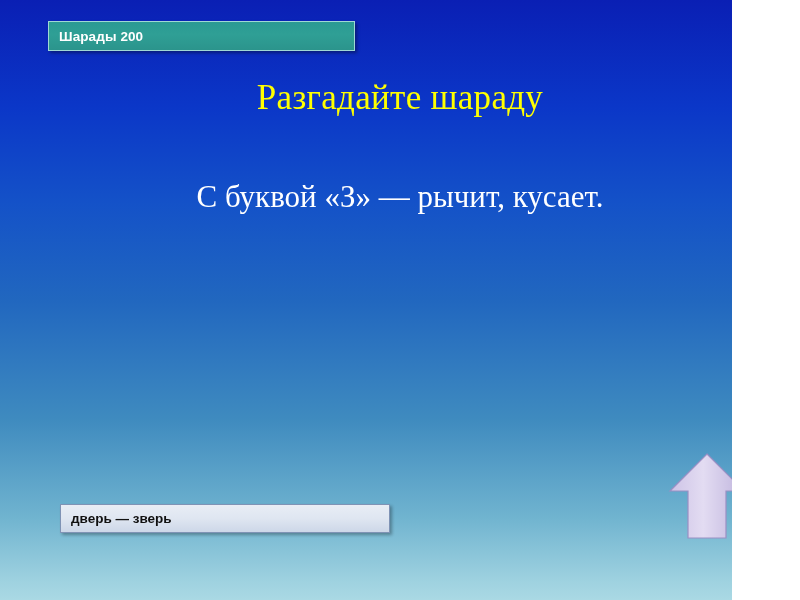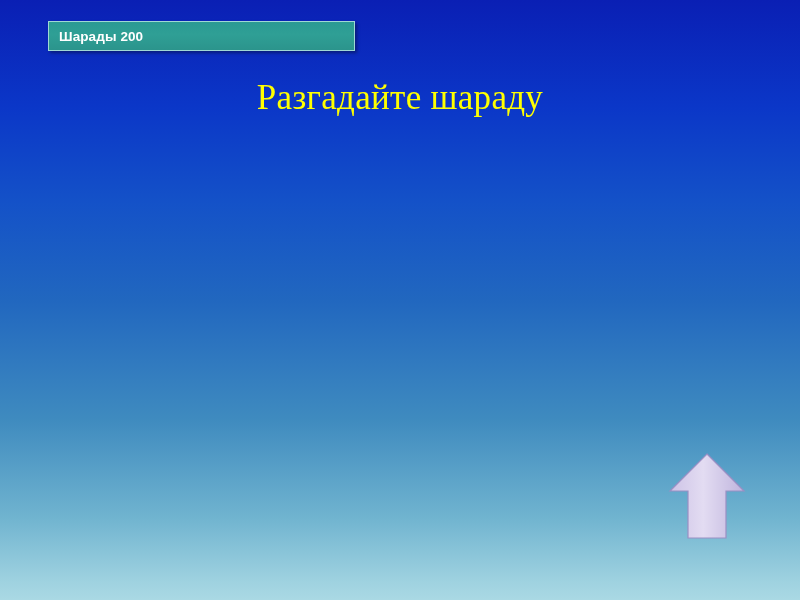--- a/index.html
+++ b/index.html
@@ -7,21 +7,21 @@
     padding: 0;
   }
   body {
     width: 800px;
     height: 600px;
     overflow: hidden;
     font-family: "Liberation Sans", sans-serif;
   }
   #slide {
     position: relative;
-    width: 800px;
+    width: 732px;
     height: 600px;
     background: linear-gradient(to bottom,
         #0a1fb4 0%,
         #0b37c8 18%,
         #1452c8 34%,
         #2167bf 50%,
         #3f8bbf 70%,
         #6fb3cf 86%,
         #9fd2e0 97%,
         #aad9e4 100%);
@@ -112,22 +112,26 @@
 
 <div id="slide">
 
   <div id="category-tag">
     <span id="category-tag-label">Шарады 200</span>
   </div>
 
   <div id="slide-title">Разгадайте шараду</div>
 
   <div id="riddle-body">
+    <div>С буквой «З» — рычит, кусает.</div>
   </div>
 
+  <div id="answer-box">
+    <span id="answer-label">дверь — зверь</span>
+  </div>
 
   <div id="up-arrow">
     <svg width="78" height="90" viewBox="0 0 78 90">
       <defs>
         <linearGradient id="arrowGrad" x1="0" y1="0" x2="1" y2="0">
           <stop offset="0%" stop-color="#cdc3e6"></stop>
           <stop offset="45%" stop-color="#e3dcf2"></stop>
           <stop offset="100%" stop-color="#bfb4dd"></stop>
         </linearGradient>
       </defs>

